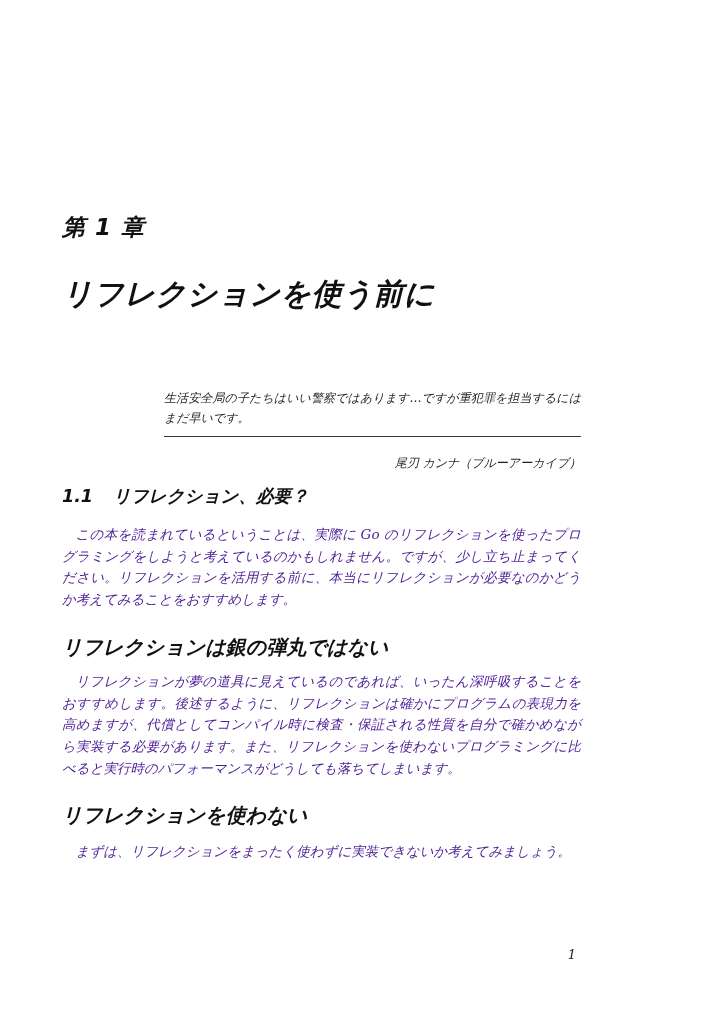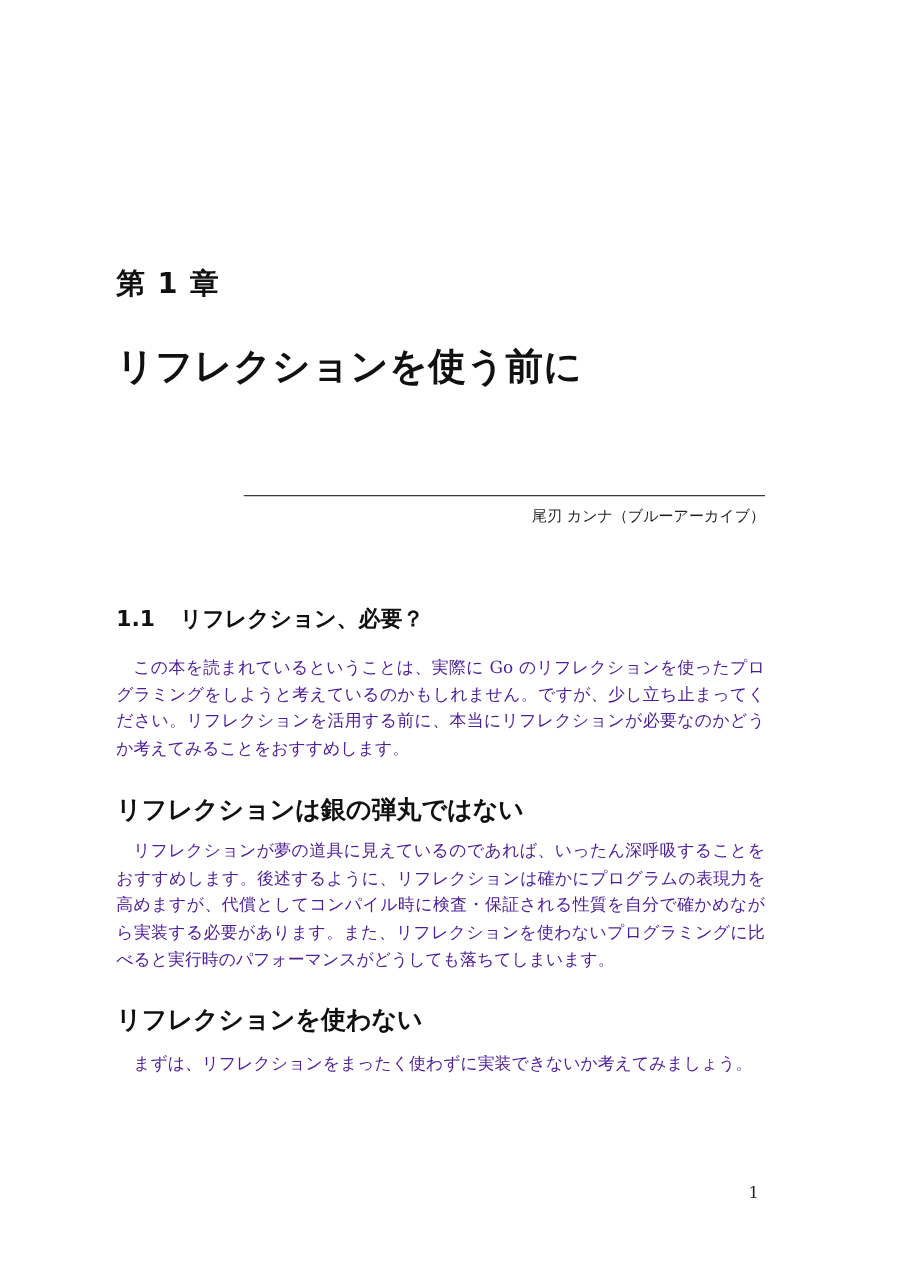--- a/index.html
+++ b/index.html
@@ -9,24 +9,25 @@
     position: relative;
     width: 725px;
     height: 1024px;
     background: #ffffff;
     overflow: hidden;
     font-family: "DejaVu Serif", "Liberation Serif", serif;
     color: #1a1a1a;
   }
   .content {
     position: absolute;
-    left: 93px;
+    left: 62px;
     top: 0;
     width: 519px;
     height: 100%;
+    font-style: italic;
   }
   .chapter-label {
     position: absolute;
     top: 212px;
     left: 0;
     font-family: "DejaVu Sans", "Liberation Sans", sans-serif;
     font-weight: 600;
     font-size: 23px;
     line-height: 30px;
     color: #111;
@@ -55,21 +56,21 @@
     line-height: 20px;
     text-align: justify;
     color: #1f1f1f;
   }
   .epigraph-rule {
     margin-top: 8px;
     border-top: 1px solid #3a3a3a;
     height: 0;
   }
   .epigraph-attribution {
-    margin-top: 8px;
+    margin-top: 18px;
     font-size: 12px;
     line-height: 17px;
     text-align: right;
     color: #1f1f1f;
   }
   .section-heading {
     position: absolute;
     top: 484px;
     left: 0;
     font-family: "DejaVu Sans", "Liberation Sans", sans-serif;
@@ -119,20 +120,21 @@
 <body>
 
 <div class="page">
   <div class="content">
 
     <div class="chapter-label">第 1 章</div>
 
     <h1 class="chapter-title">リフレクションを使う前に</h1>
 
     <div class="epigraph">
+      <p class="epigraph-quote">生活安全局の子たちはいい警察ではあります…ですが重犯罪を担当するにはまだ早いです。</p>
       <div class="epigraph-rule"></div>
       <p class="epigraph-attribution">尾刃 カンナ（ブルーアーカイブ）</p>
     </div>
 
     <h2 class="section-heading">
       <span class="section-number">1.1</span><span class="section-title">リフレクション、必要？</span>
     </h2>
 
     <p class="body-para para-1">この本を読まれているということは、実際に Go のリフレクションを使ったプログラミングをしようと考えているのかもしれません。ですが、少し立ち止まってください。リフレクションを活用する前に、本当にリフレクションが必要なのかどうか考えてみることをおすすめします。</p>
 

